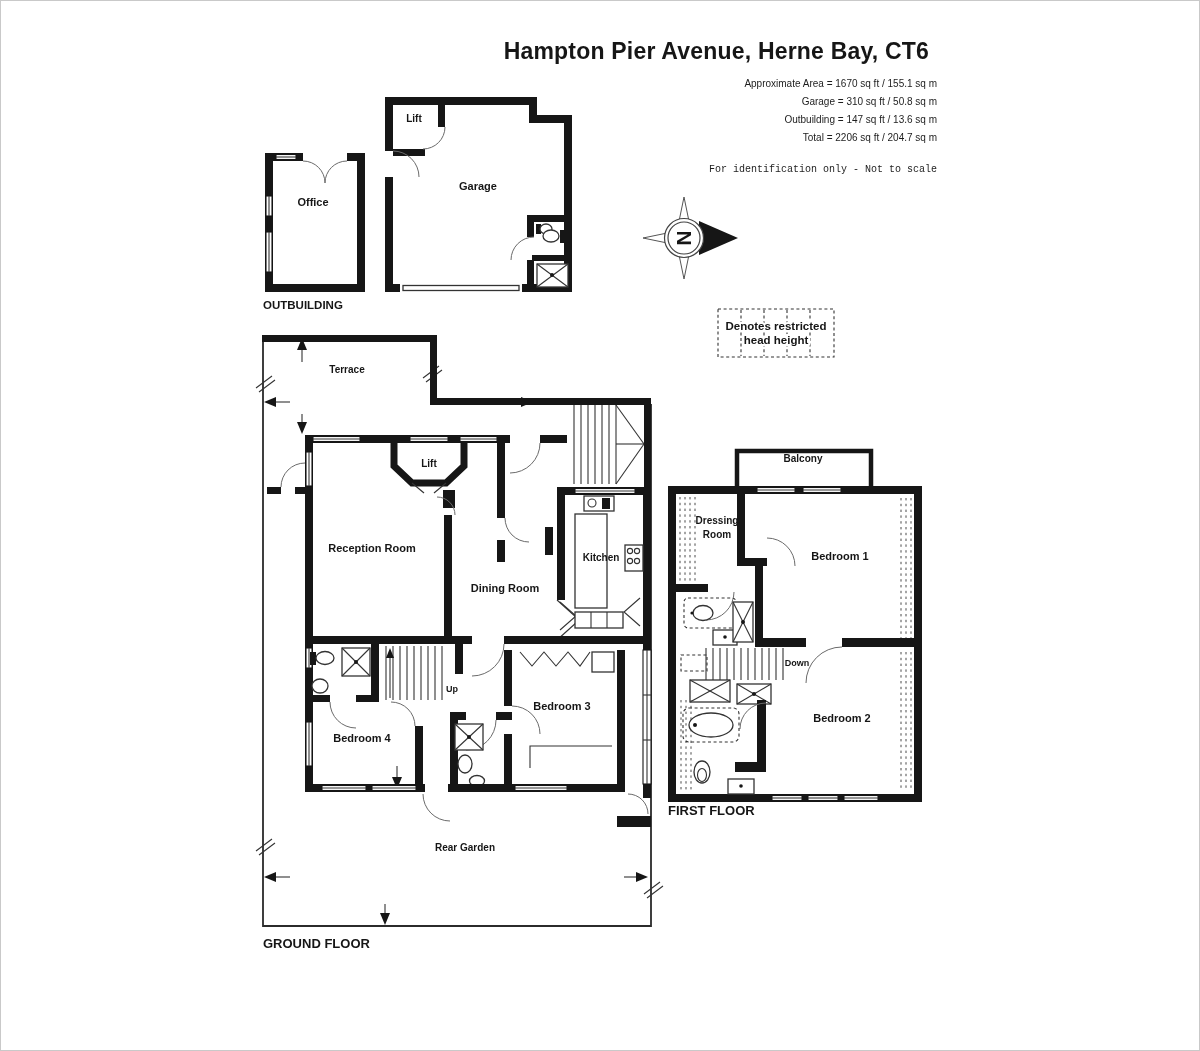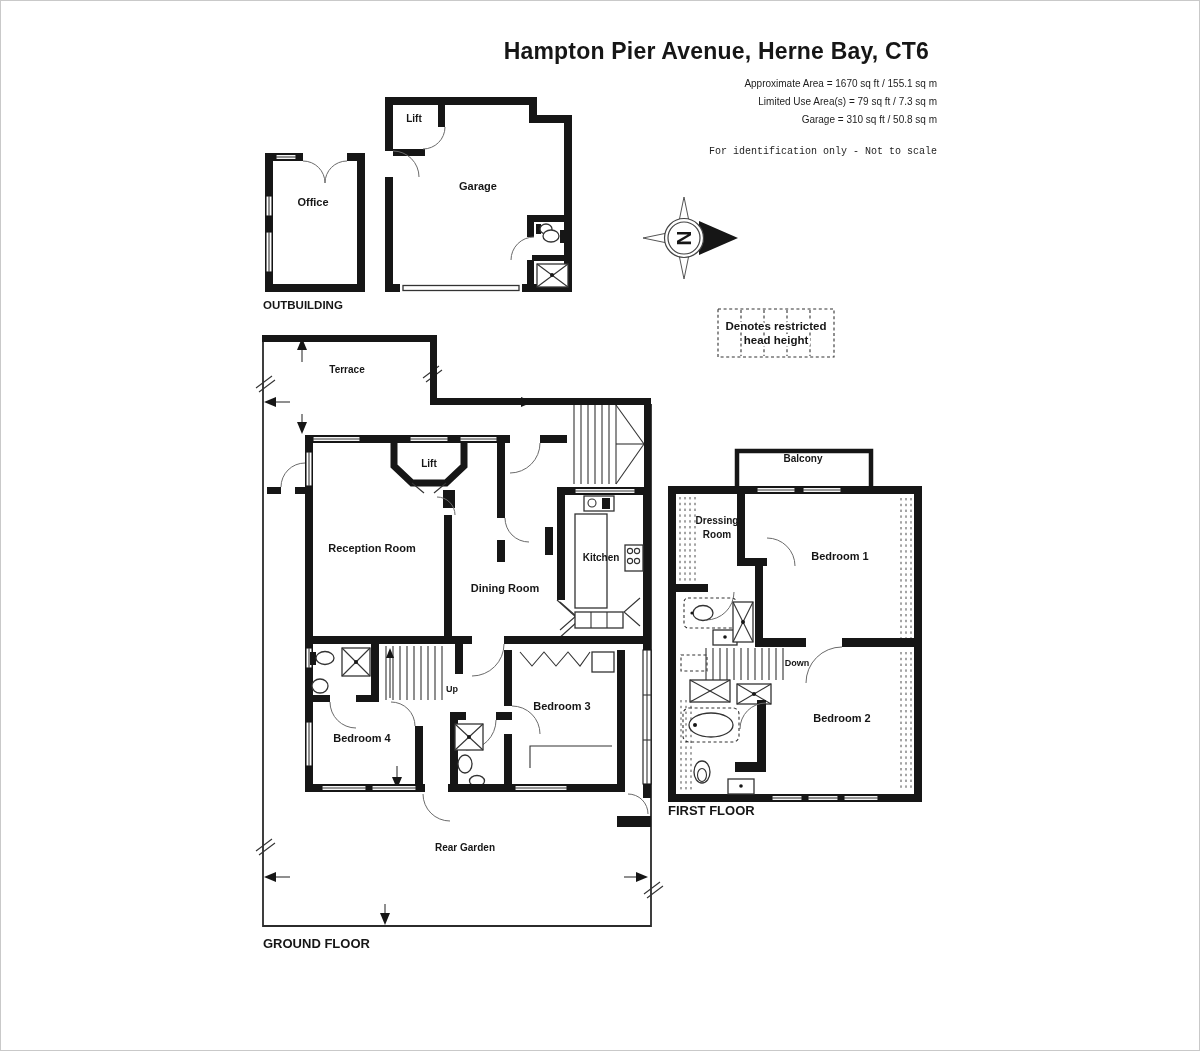--- a/index.html
+++ b/index.html
@@ -31,22 +31,23 @@
 </head>
 <body>
 
 <div class="page">
   <div class="pageborder"></div>
 
   <div class="hdr">
     <h1>Hampton Pier Avenue, Herne Bay, CT6</h1>
     <div class="area">
       <div>Approximate Area = 1670 sq ft / 155.1 sq m</div>
-      <div>Limited Use Area(s) = 79 sq ft / 7.3 sq m</div>
       <div>Garage = 310 sq ft / 50.8 sq m</div>
+      <div>Outbuilding = 147 sq ft / 13.6 sq m</div>
+      <div>Total = 2206 sq ft / 204.7 sq m</div>
       <div class="disc">For identification only - Not to scale</div>
     </div>
   </div>
 
   <svg width="1200" height="1051" viewBox="0 0 1200 1051">
 
     <g>
       <rect class="w" x="265" y="153" width="100" height="8"></rect>
       <rect class="w" x="357" y="153" width="8" height="139"></rect>
       <rect class="w" x="265" y="284" width="100" height="8"></rect>

